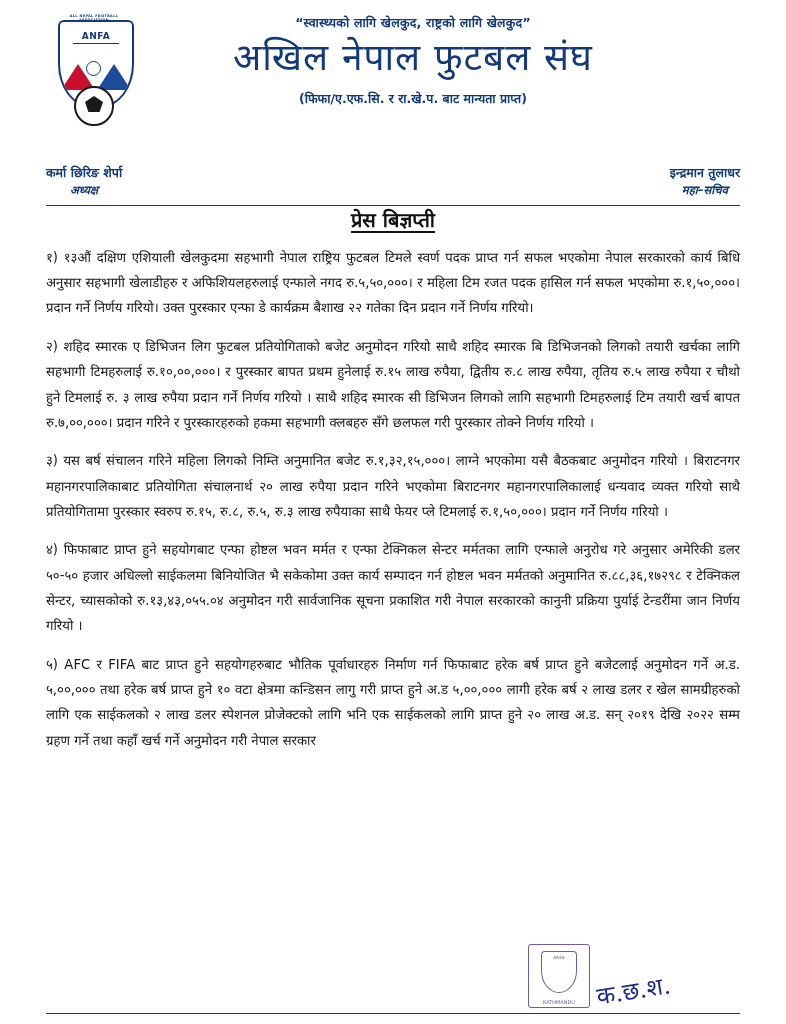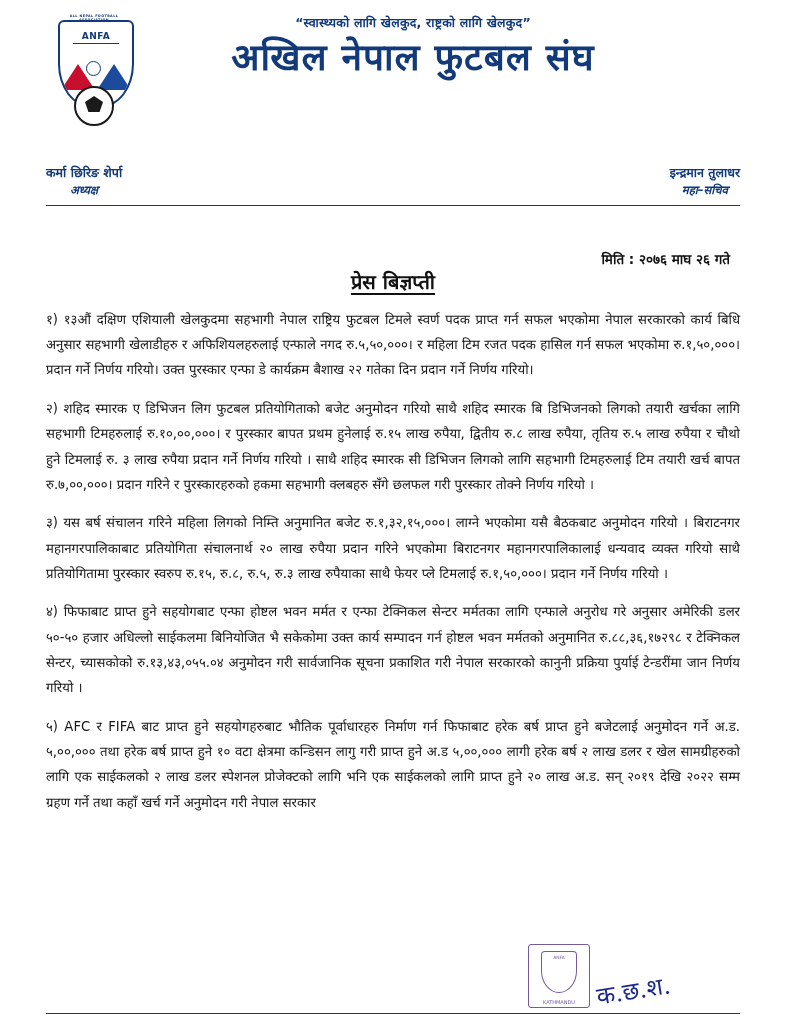--- a/index.html
+++ b/index.html
@@ -118,21 +118,21 @@
   .slogan {
     font-size: 12.5px;
     color: #123a7a;
     font-weight: bold;
     margin-top: 4px;
     letter-spacing: .2px;
     text-align: center;
   }
   .org-name {
     font-size: 37px;
-    font-weight: bold;
+    font-weight: normal;
     color: #123a7a;
     letter-spacing: 1px;
     line-height: 1.15;
     margin-top: 6px;
   }
   .recognition {
     font-size: 12.5px;
     color: #123a7a;
     font-weight: bold;
     margin-top: 10px;
@@ -257,36 +257,36 @@
         <div class="tri1"></div>
         <div class="tri2"></div>
         <div class="sun"></div>
       </div>
       <div class="ball"></div>
     </div>
 
     <div class="head-text">
       <div class="slogan">“स्वास्थ्यको लागि खेलकुद, राष्ट्रको लागि खेलकुद”</div>
       <div class="org-name">अखिल नेपाल फुटबल संघ</div>
+      <div class="recognition">(फिफा/ए.एफ.सि. र रा.खे.प. बाट मान्यता प्राप्त)</div>
     </div>
   </div>
 
   <div class="officials">
     <div class="official">
       <div class="name">कर्मा छिरिङ शेर्पा</div>
       <div class="role">अध्यक्ष</div>
     </div>
     <div class="official">
       <div class="name">इन्द्रमान तुलाधर</div>
       <div class="role">महा–सचिव</div>
     </div>
   </div>
   <div class="rule"></div>
 
-  <div class="date-line">मिति : २०७६ माघ २६ गते</div>
   <div class="doc-title">प्रेस बिज्ञप्ती</div>
 
   <div class="paras">
     <p class="para">१) १३औं दक्षिण एशियाली खेलकुदमा सहभागी नेपाल राष्ट्रिय फुटबल टिमले स्वर्ण पदक प्राप्त गर्न सफल भएकोमा नेपाल सरकारको कार्य बिधि अनुसार सहभागी खेलाडीहरु र अफिशियलहरुलाई एन्फाले नगद रु.५,५०,०००। र महिला टिम रजत पदक हासिल गर्न सफल भएकोमा रु.१,५०,०००। प्रदान गर्ने निर्णय गरियो। उक्त पुरस्कार एन्फा डे कार्यक्रम बैशाख २२ गतेका दिन प्रदान गर्ने निर्णय गरियो।</p>
     <p class="para">२) शहिद स्मारक ए डिभिजन लिग फुटबल प्रतियोगिताको बजेट अनुमोदन गरियो साथै शहिद स्मारक बि डिभिजनको लिगको तयारी खर्चका लागि सहभागी टिमहरुलाई रु.१०,००,०००। र पुरस्कार बापत प्रथम हुनेलाई रु.१५ लाख रुपैया, द्वितीय रु.८ लाख रुपैया, तृतिय रु.५ लाख रुपैया र चौथो हुने टिमलाई रु. ३ लाख रुपैया प्रदान गर्ने निर्णय गरियो । साथै शहिद स्मारक सी डिभिजन लिगको लागि सहभागी टिमहरुलाई टिम तयारी खर्च बापत रु.७,००,०००। प्रदान गरिने र पुरस्कारहरुको हकमा सहभागी क्लबहरु सँगे छलफल गरी पुरस्कार तोक्ने निर्णय गरियो ।</p>
     <p class="para">३) यस बर्ष संचालन गरिने महिला लिगको निम्ति अनुमानित बजेट रु.१,३२,१५,०००। लाग्ने भएकोमा यसै बैठकबाट अनुमोदन गरियो । बिराटनगर महानगरपालिकाबाट प्रतियोगिता संचालनार्थ २० लाख रुपैया प्रदान गरिने भएकोमा बिराटनगर महानगरपालिकालाई धन्यवाद व्यक्त गरियो साथै प्रतियोगितामा पुरस्कार स्वरुप रु.१५, रु.८, रु.५, रु.३ लाख रुपैयाका साथै फेयर प्ले टिमलाई रु.१,५०,०००। प्रदान गर्ने निर्णय गरियो ।</p>
     <p class="para">४) फिफाबाट प्राप्त हुने सहयोगबाट एन्फा होष्टल भवन मर्मत र एन्फा टेक्निकल सेन्टर मर्मतका लागि एन्फाले अनुरोध गरे अनुसार अमेरिकी डलर ५०-५० हजार अधिल्लो साईकलमा बिनियोजित भै सकेकोमा उक्त कार्य सम्पादन गर्न होष्टल भवन मर्मतको अनुमानित रु.८८,३६,१७२९८ र टेक्निकल सेन्टर, च्यासकोको रु.१३,४३,०५५.०४ अनुमोदन गरी सार्वजानिक सूचना प्रकाशित गरी नेपाल सरकारको कानुनी प्रक्रिया पुर्याई टेन्डरींमा जान निर्णय गरियो ।</p>
     <p class="para">५) AFC र FIFA बाट प्राप्त हुने सहयोगहरुबाट भौतिक पूर्वाधारहरु निर्माण गर्न फिफाबाट हरेक बर्ष प्राप्त हुने बजेटलाई अनुमोदन गर्ने अ.ड. ५,००,००० तथा हरेक बर्ष प्राप्त हुने १० वटा क्षेत्रमा कन्डिसन लागु गरी प्राप्त हुने अ.ड ५,००,००० लागी हरेक बर्ष २ लाख डलर र खेल सामग्रीहरुको लागि एक साईकलको २ लाख डलर स्पेशनल प्रोजेक्टको लागि भनि एक साईकलको लागि प्राप्त हुने २० लाख अ.ड. सन् २०१९ देखि २०२२ सम्म ग्रहण गर्ने तथा कहाँ खर्च गर्ने अनुमोदन गरी नेपाल सरकार</p>
   </div>
 

